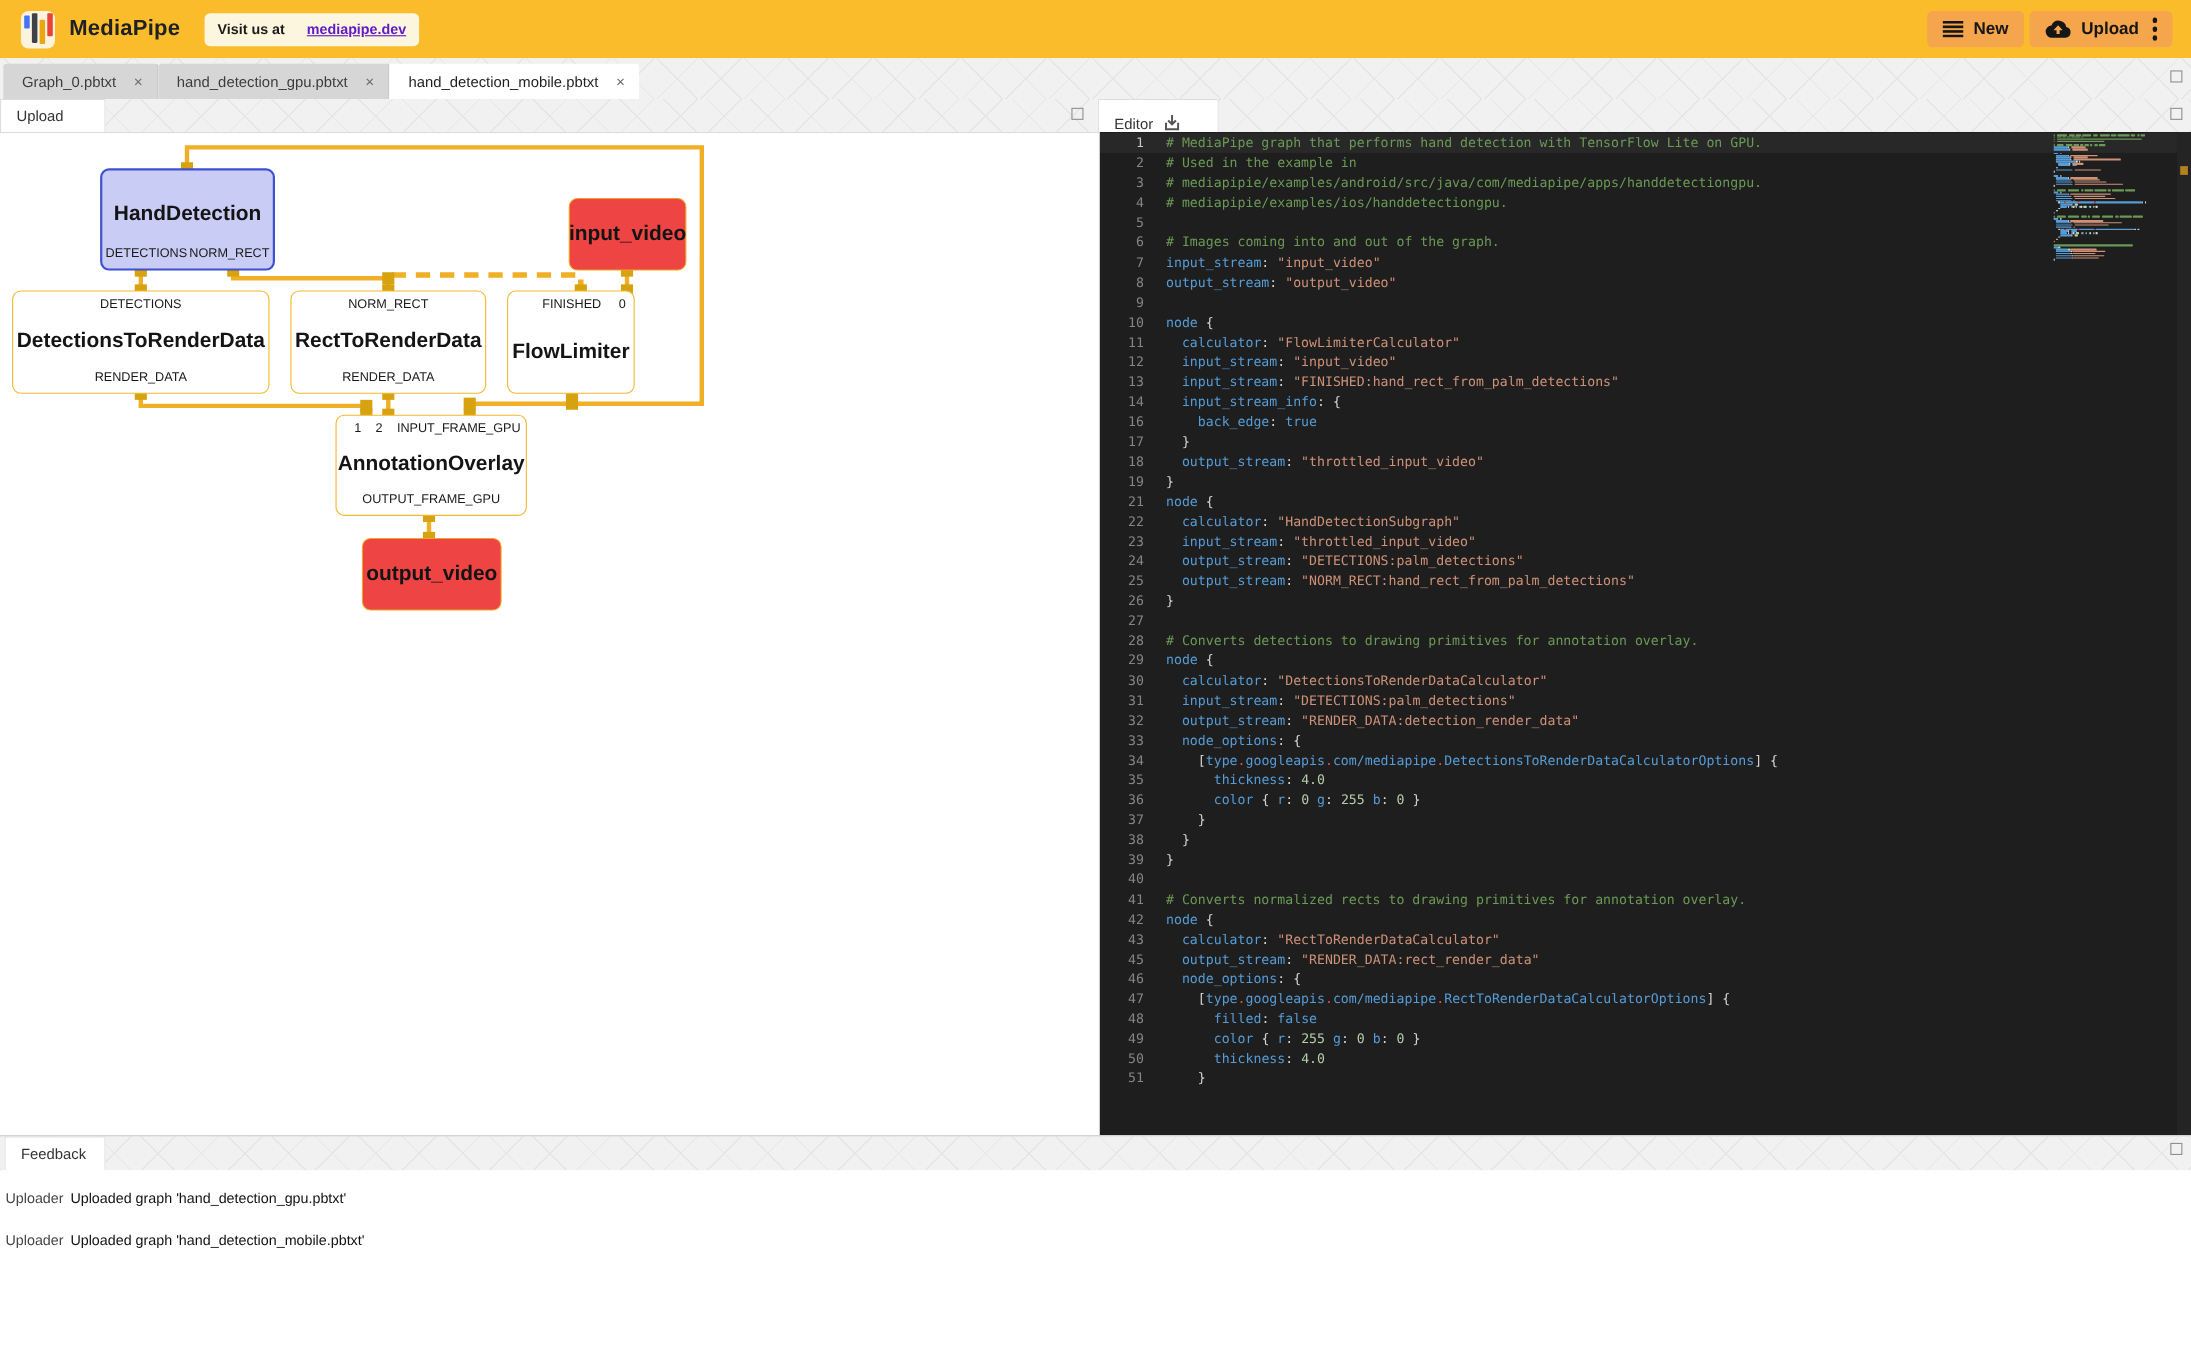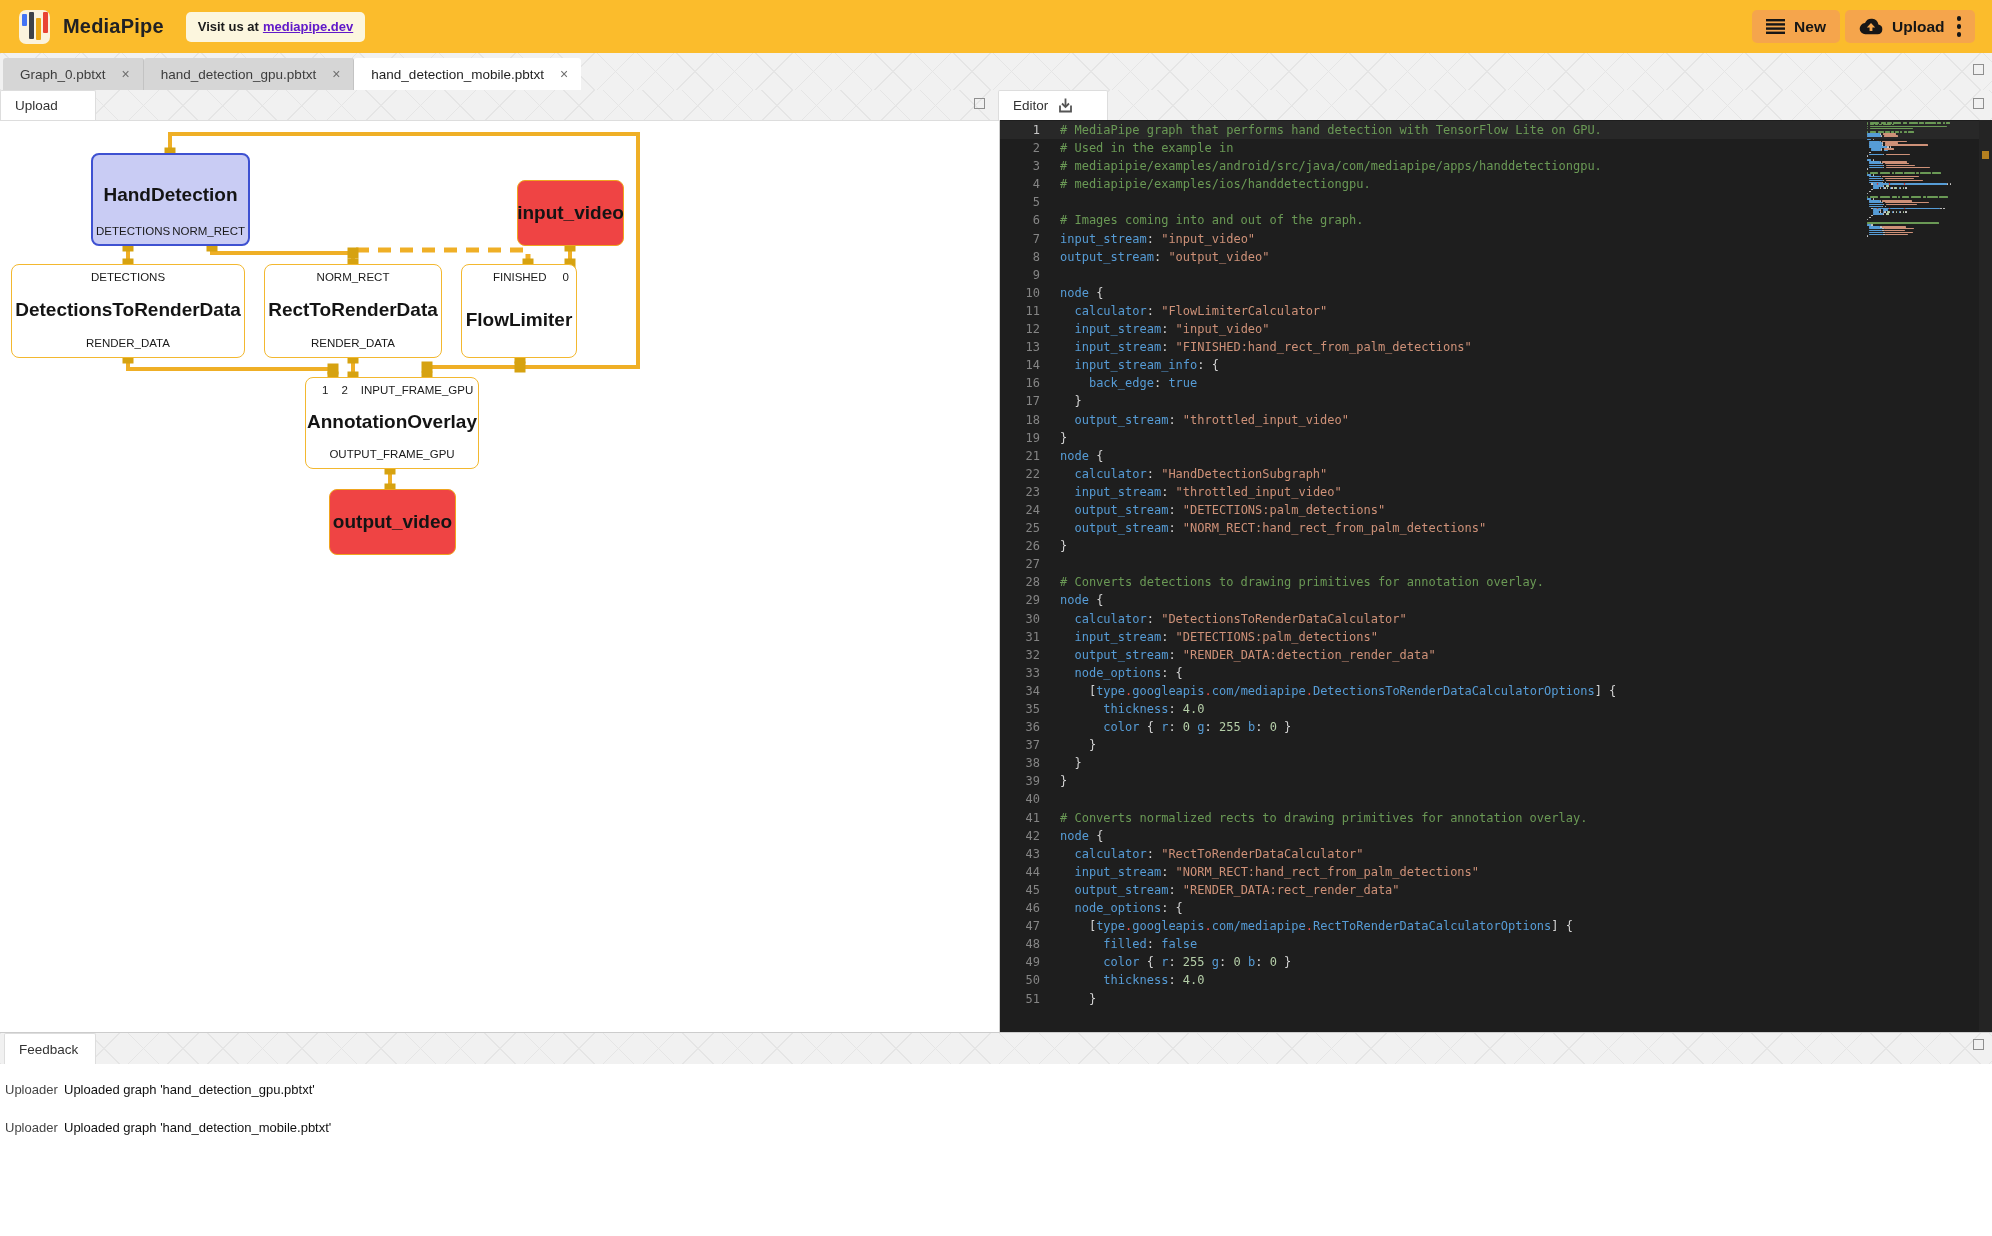--- a/index.html
+++ b/index.html
@@ -15,21 +15,21 @@
 
   
   #header { position:absolute; left:0; top:0; width:1992px; height:53px;
     background:#FBBC2C; display:flex; align-items:center; }
   #logo-box { width:31px; height:34px; background:#FBF3DD; border-radius:7px;
     margin-left:19px; position:relative; flex:0 0 auto; }
   #logo-box i { position:absolute; width:5px; border-radius:1px; }
   #app-title { font-size:20px; font-weight:bold; color:#202124; margin-left:13px; letter-spacing:.2px; }
   #visit-box { margin-left:22px; background:#FCF6DE; border-radius:5px; height:30px;
     display:flex; align-items:center; padding:0 12px; font-size:13px; font-weight:bold; color:#1a1a1a; }
-  #visit-box a { color:#6119C9; text-decoration:underline; margin-left:4px; font-weight:bold; }
+  #visit-box a { color:#6119C9; text-decoration:underline; margin-left:20px; font-weight:bold; }
   #header-spacer { flex:1; }
   .hbtn { height:33px; background:#F5A54C; border:none; border-radius:5px;
     display:flex; align-items:center; font-size:15.5px; font-weight:bold; color:#161616;
     padding:0 14px; cursor:pointer; }
   .hbtn + .hbtn { margin-left:5px; }
   .hbtn .ic { display:flex; margin-right:9px; }
   #upload-btn { margin-right:17px; }
   .kebab { display:flex; flex-direction:column; margin-left:12px; }
   .kebab b { width:4.5px; height:4.5px; border-radius:50%; background:#161616; margin:1.8px 0; }
 
@@ -252,21 +252,21 @@
           <div class="ntitle">AnnotationOverlay</div>
           <div class="prow bot center">
             <span>OUTPUT_FRAME_GPU</span>
           </div>
         </div>
         <div class="gnode orange" style="left: 329px; top: 368px; width: 127px; height: 66px;">
           <div class="ntitle">output_video</div>
         </div>
       </div>
 
-    <div class="panel-tab" style="left:998px; width:110px;">
+    <div class="panel-tab" style="left:998px; width:110px;align-items:flex-end;">
       <span>Editor</span>
       <span style="margin-left:9px; display:flex;">
         <svg width="17" height="17" viewBox="0 0 17 17" fill="none" stroke="#555" stroke-width="1.8">
           <path d="M8.5 1.5v8"></path>
             <path d="M5 6.5l3.5 3.5L12 6.5"></path>
             <path d="M3 8.5v6h11v-6"></path>
         </svg>
       </span>
     </div>
     <div class="sq" style="right:8px; top:8px;"></div>
@@ -307,21 +307,20 @@
           <div class="cl"><span class="num">34</span><span class="ct"><span class="t-p">    [</span><span class="t-k">type</span><span class="t-d">.</span><span class="t-k">googleapis</span><span class="t-d">.</span><span class="t-k">com/mediapipe</span><span class="t-d">.</span><span class="t-k">DetectionsToRenderDataCalculatorOptions</span><span class="t-p">] {</span></span></div>
           <div class="cl"><span class="num">35</span><span class="ct"><span class="t-p">      </span><span class="t-k">thickness</span><span class="t-p">: </span><span class="t-n">4.0</span></span></div>
           <div class="cl"><span class="num">36</span><span class="ct"><span class="t-p">      </span><span class="t-k">color</span><span class="t-p"> { </span><span class="t-k">r</span><span class="t-p">: </span><span class="t-n">0</span><span class="t-p"> </span><span class="t-k">g</span><span class="t-p">: </span><span class="t-n">255</span><span class="t-p"> </span><span class="t-k">b</span><span class="t-p">: </span><span class="t-n">0</span><span class="t-p"> }</span></span></div>
           <div class="cl"><span class="num">37</span><span class="ct"><span class="t-p">    }</span></span></div>
           <div class="cl"><span class="num">38</span><span class="ct"><span class="t-p">  }</span></span></div>
           <div class="cl"><span class="num">39</span><span class="ct"><span class="t-p">}</span></span></div>
           <div class="cl"><span class="num">40</span><span class="ct"></span></div>
           <div class="cl"><span class="num">41</span><span class="ct"><span class="t-c"># Converts normalized rects to drawing primitives for annotation overlay.</span></span></div>
           <div class="cl"><span class="num">42</span><span class="ct"><span class="t-k">node</span><span class="t-p"> {</span></span></div>
           <div class="cl"><span class="num">43</span><span class="ct"><span class="t-p">  </span><span class="t-k">calculator</span><span class="t-p">: </span><span class="t-s">"RectToRenderDataCalculator"</span></span></div>
-          <div class="cl"><span class="num">44</span><span class="ct"><span class="t-p">  </span><span class="t-k">input_stream</span><span class="t-p">: </span><span class="t-s">"NORM_RECT:hand_rect_from_palm_detections"</span></span></div>
           <div class="cl"><span class="num">45</span><span class="ct"><span class="t-p">  </span><span class="t-k">output_stream</span><span class="t-p">: </span><span class="t-s">"RENDER_DATA:rect_render_data"</span></span></div>
           <div class="cl"><span class="num">46</span><span class="ct"><span class="t-p">  </span><span class="t-k">node_options</span><span class="t-p">: {</span></span></div>
           <div class="cl"><span class="num">47</span><span class="ct"><span class="t-p">    [</span><span class="t-k">type</span><span class="t-d">.</span><span class="t-k">googleapis</span><span class="t-d">.</span><span class="t-k">com/mediapipe</span><span class="t-d">.</span><span class="t-k">RectToRenderDataCalculatorOptions</span><span class="t-p">] {</span></span></div>
           <div class="cl"><span class="num">48</span><span class="ct"><span class="t-p">      </span><span class="t-k">filled</span><span class="t-p">: </span><span class="t-b">false</span></span></div>
           <div class="cl"><span class="num">49</span><span class="ct"><span class="t-p">      </span><span class="t-k">color</span><span class="t-p"> { </span><span class="t-k">r</span><span class="t-p">: </span><span class="t-n">255</span><span class="t-p"> </span><span class="t-k">g</span><span class="t-p">: </span><span class="t-n">0</span><span class="t-p"> </span><span class="t-k">b</span><span class="t-p">: </span><span class="t-n">0</span><span class="t-p"> }</span></span></div>
           <div class="cl"><span class="num">50</span><span class="ct"><span class="t-p">      </span><span class="t-k">thickness</span><span class="t-p">: </span><span class="t-n">4.0</span></span></div>
           <div class="cl"><span class="num">51</span><span class="ct"><span class="t-p">    }</span></span></div>
         </div>
       <div id="scrollcol"></div>
       <div id="scroll-marker"></div>

